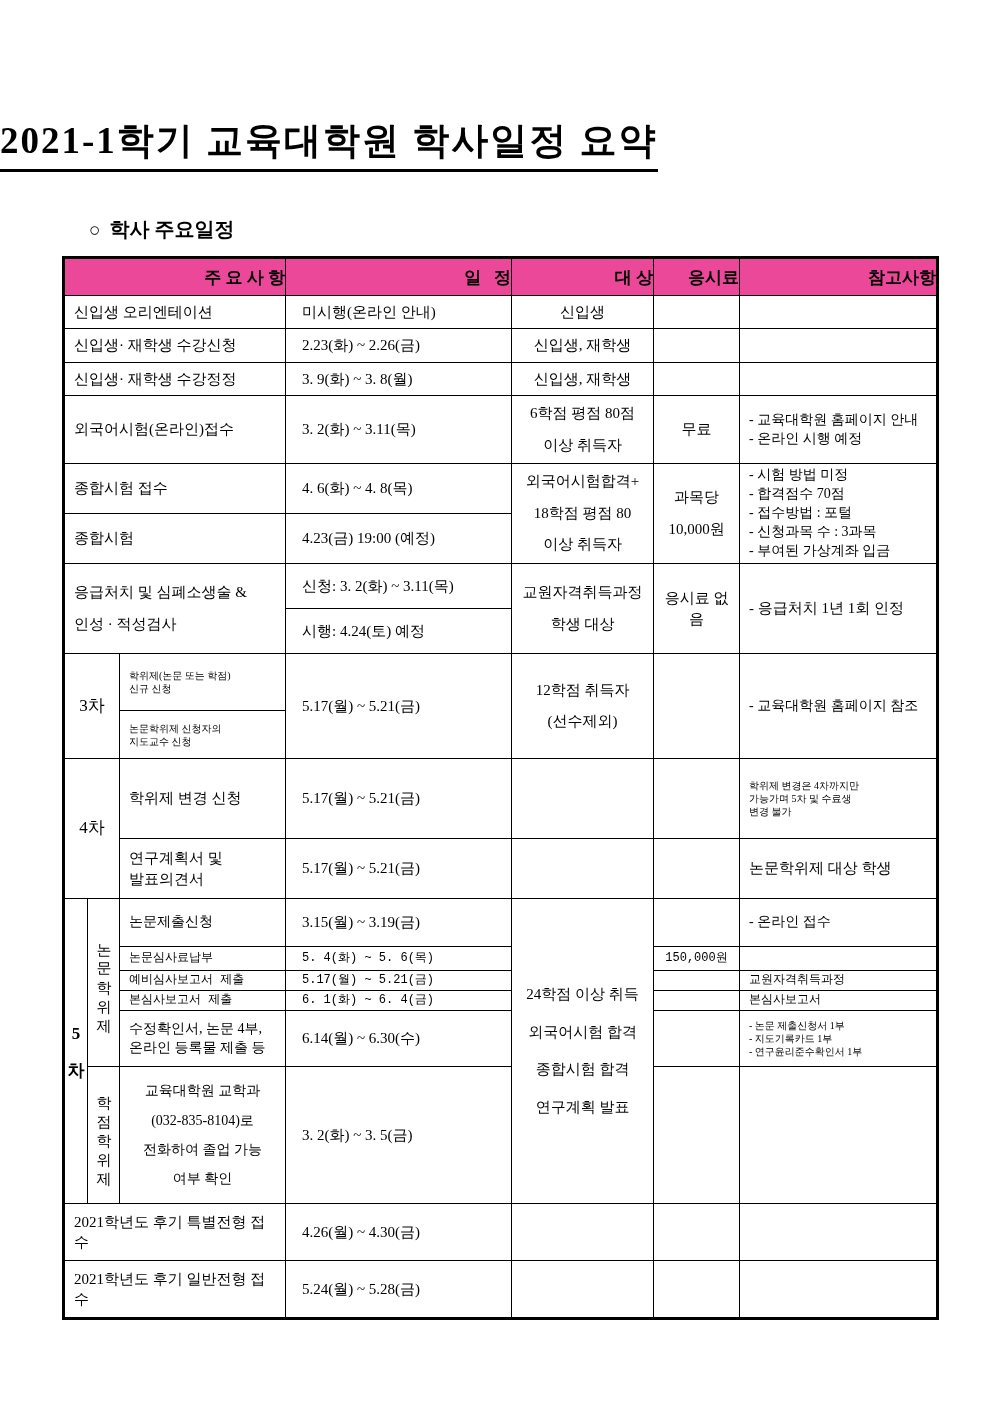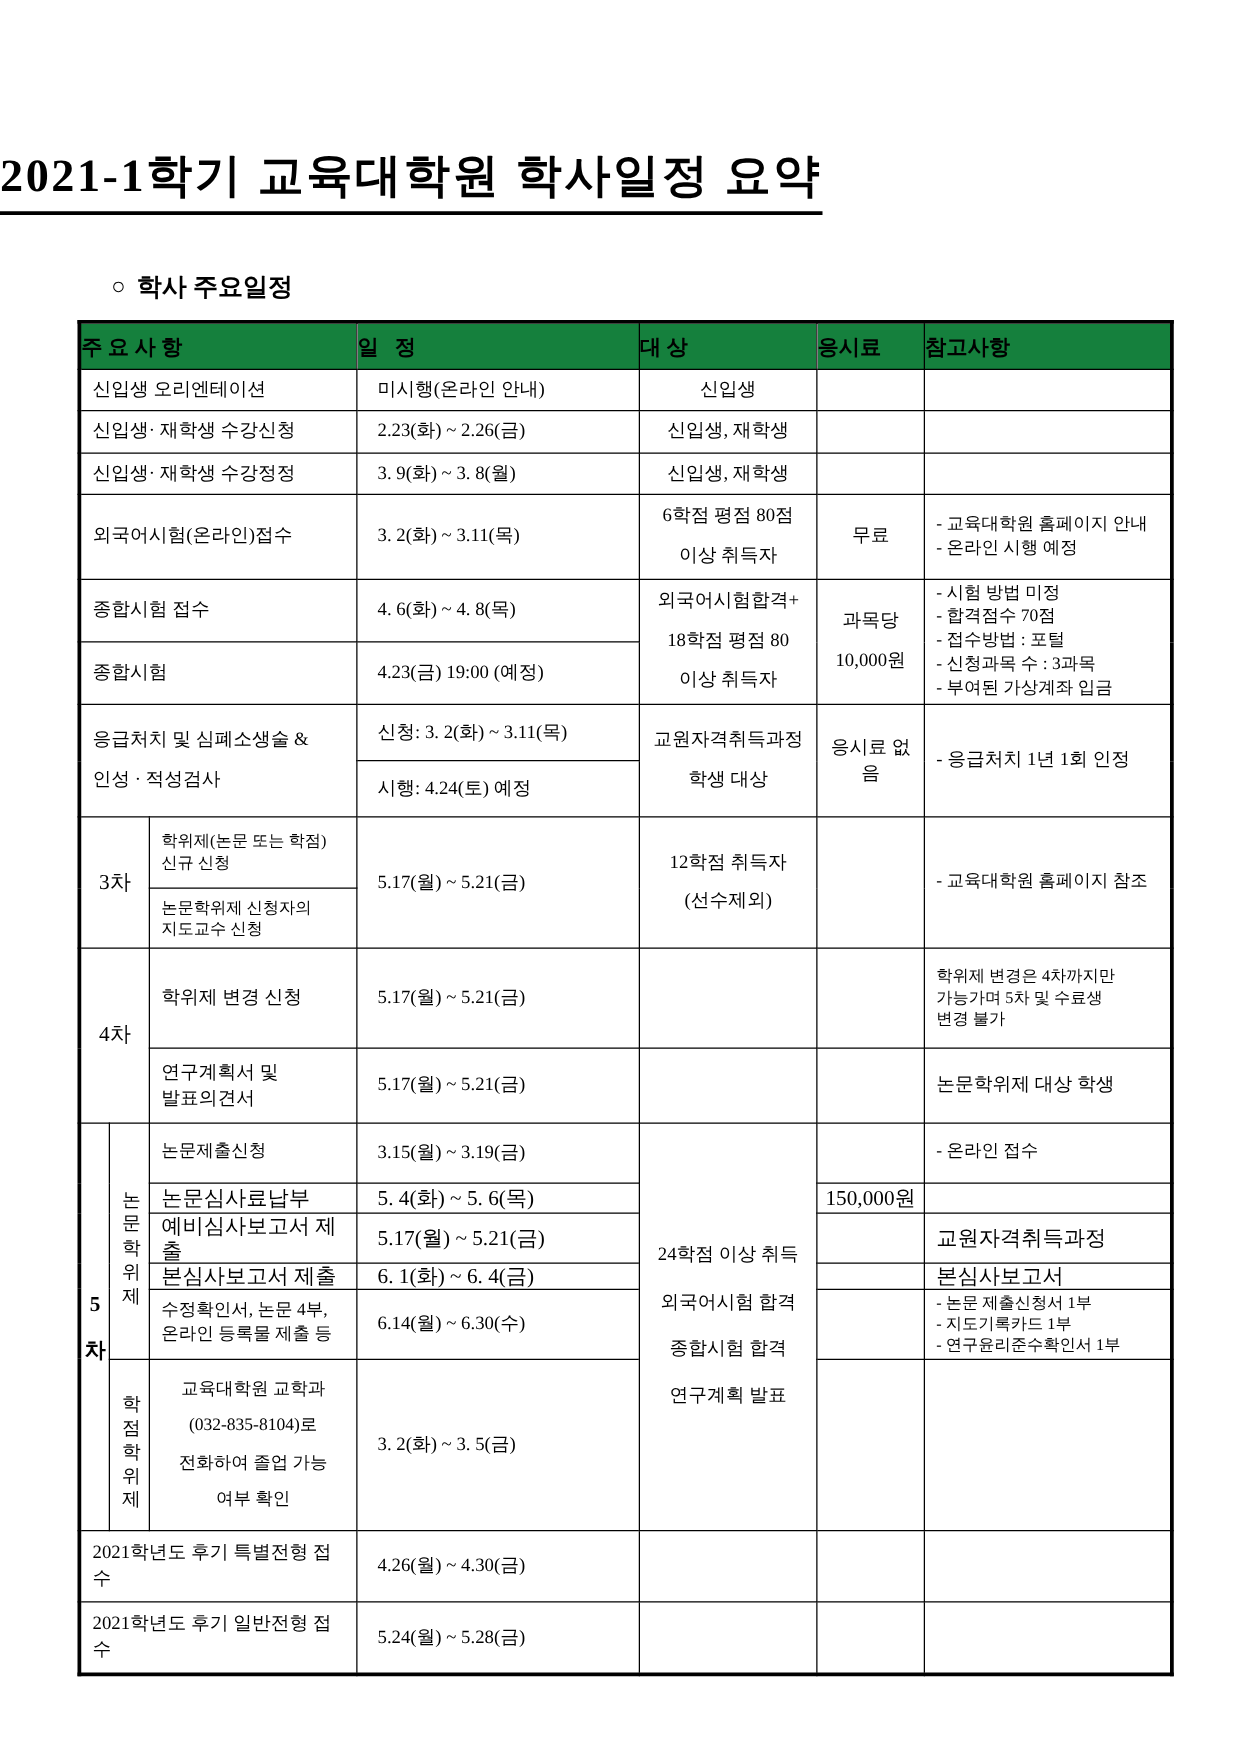--- a/index.html
+++ b/index.html
@@ -38,40 +38,40 @@
     width: 874px;
     margin-left: 62px;
     border: 3px solid #000;
   }
   th, td {
     border: 1px solid #000;
     vertical-align: middle;
     overflow: hidden;
   }
   th {
-    background: #15803d;
+    background: #ec4899;
     font-size: 17px;
     font-weight: bold;
-    text-align: left;
+    text-align: right;
     white-space: pre-wrap;
   }
   td {
     font-size: 15px;
     line-height: 1.35;
     white-space: pre-line;
     text-align: center;
     padding: 2px 6px;
   }
   td.al { text-align: left; padding-left: 9px; margin-top: 13px; }
   td.sched { text-align: left; padding-left: 16px; margin-top: 45px; }
-  td.sm { font-size: 13px; line-height: 1.3; }
+  td.sm { font-size: 10px; line-height: 1.3; }
   td.f14 { font-size: 14px; line-height: 1.35; }
   td.lh2 { line-height: 2.1; }
   td.lh25 { line-height: 2.5; }
-  td.tight { line-height: 1.15; font-size: 17px; padding-top: 0; padding-bottom: 0; }
+  td.tight { line-height: 1.15; font-size: 12px; padding-top: 0; padding-bottom: 0; font-family: Liberation Mono, monospace; }
   td.round-label { font-weight: normal; font-size: 17px; padding: 0; }
   td.vcell { padding: 2px 0; text-align: center; }
   .vtext {
     writing-mode: vertical-rl;
     text-orientation: upright;
     display: inline-block;
     line-height: 1;
     letter-spacing: 4px;
     font-size: 15px;
   }

